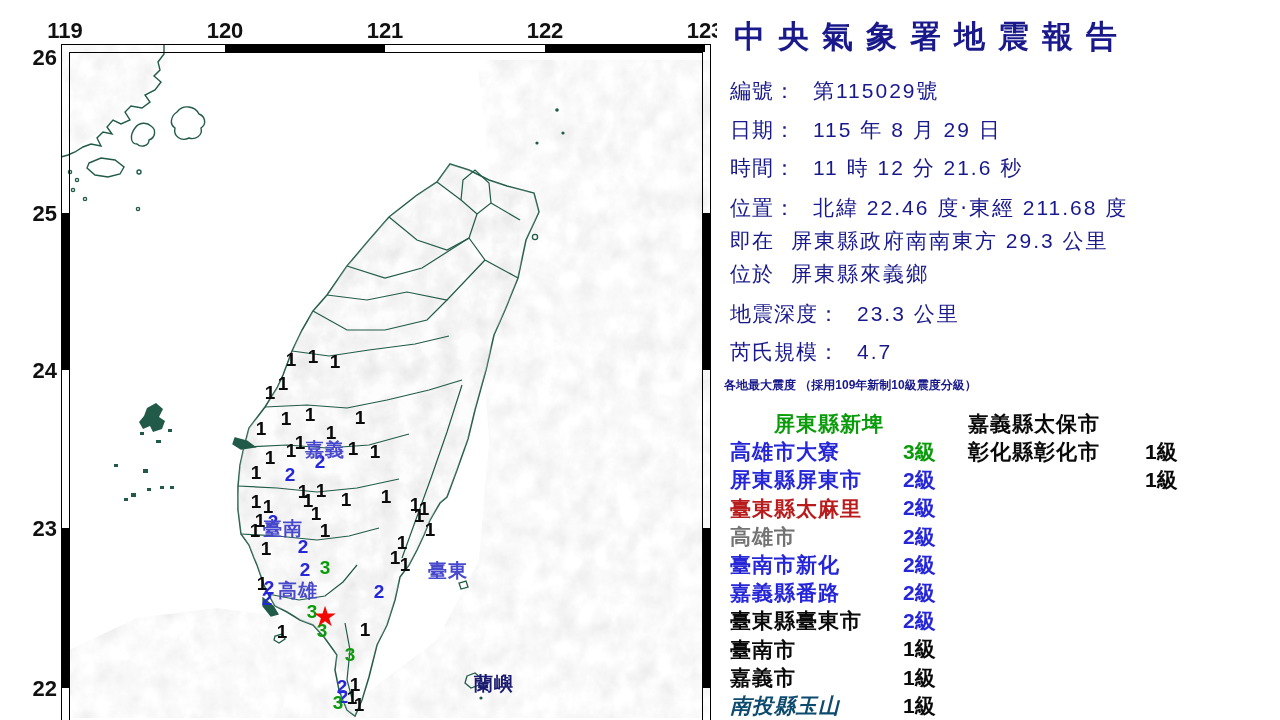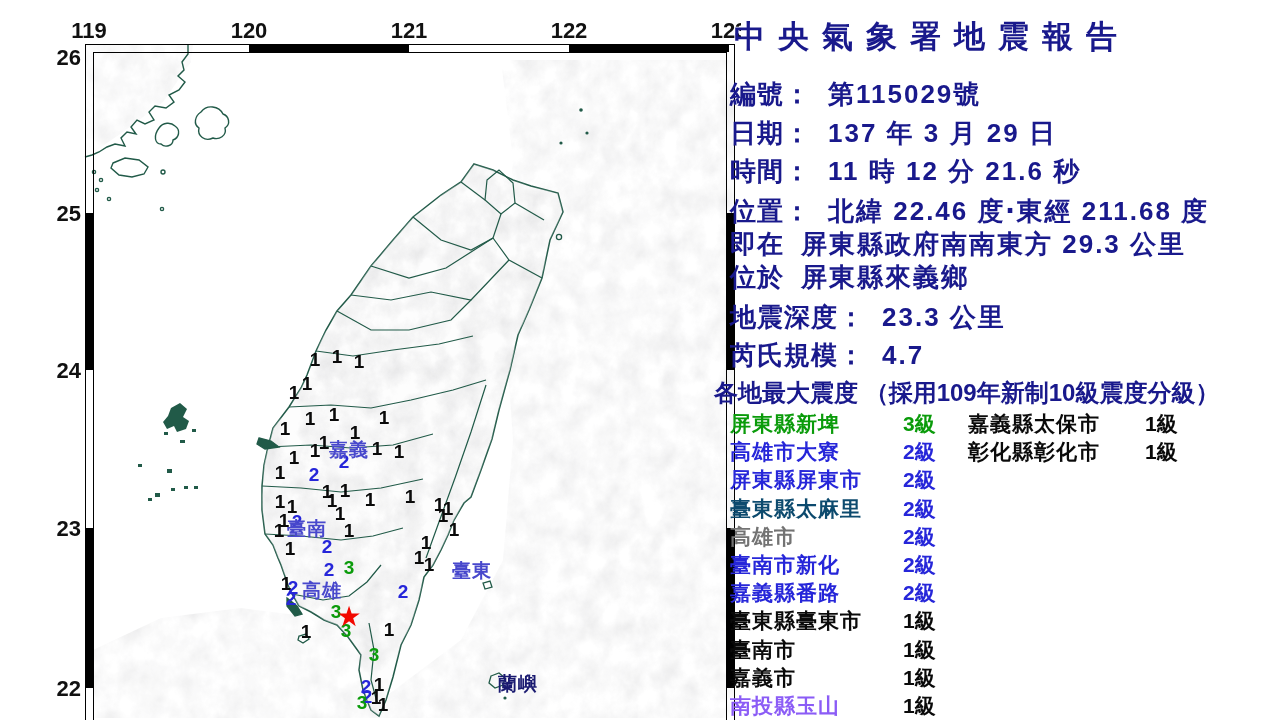--- a/index.html
+++ b/index.html
@@ -1,34 +1,34 @@
 <!DOCTYPE html>
 <html><head>
 <meta charset="utf-8">
 <style>
   html,body{margin:0;padding:0;}
   body{
     width:1280px;height:720px;position:relative;overflow:hidden;
     background:#ffffff;
     font-family:"Liberation Sans","DejaVu Sans",sans-serif;
   }
-  #map-wrap{position:absolute;left:0;top:0;width:700px;height:720px;padding-left:41px;}
+  #map-wrap{position:absolute;left:17px;top:0;width:700px;height:720px;}
   #mapsvg{display:block;}
   #panel{position:absolute;left:712px;top:0;width:568px;height:540px;}
   .title{
     position:absolute;left:22px;top:16px;
     font-size:31px;font-weight:bold;letter-spacing:13px;white-space:nowrap;
   }
-  .field{position:absolute;left:18px;white-space:nowrap;font-size:26px;font-weight:bold;letter-spacing:1px;}
+  .field{position:absolute;left:18px;white-space:nowrap;font-size:21px;font-weight:normal;letter-spacing:1px;}
   .field .lbl{margin-right:17px;}
   .field .val{letter-spacing:2px;}
-  .hdr{position:absolute;left:2px;white-space:nowrap;font-size:24px;font-weight:bold;}
+  .hdr{position:absolute;left:12px;white-space:nowrap;font-size:12px;font-weight:bold;}
   .irow{position:absolute;height:24px;font-size:21px;font-weight:bold;white-space:nowrap;}
   .irow .place{position:absolute;left:0;letter-spacing:1px;}
-  .irow .lvl{position:absolute;}
+  .irow .lvl{position:absolute;margin-top:28px;}
   .colL .lvl{left:173px;}
   .colR .lvl{left:177px;}
 </style>
 </head>
 <body>
 
 <div id="map-wrap">
 <svg id="mapsvg" width="700" height="720" viewBox="0 0 700 720" xmlns="http://www.w3.org/2000/svg">
   <defs>
     <filter id="hs" x="-2%" y="-2%" width="104%" height="104%">
@@ -216,44 +216,44 @@
   <g id="star-layer">
         <text x="308" y="626" fill="#f20800" font-size="28" font-weight="bold" text-anchor="middle">★</text>
       </g>
 </svg>
 </div>
 
 <div id="panel">
   <div class="title" style="color: rgb(25, 25, 140);">中央氣象署地震報告</div>
   <div id="fields">
       <div class="field" style="top: 77px; color: rgb(25, 25, 140);"><span class="lbl">編號：</span><span class="val">第115029號</span></div>
-      <div class="field" style="top: 116px; color: rgb(25, 25, 140);"><span class="lbl">日期：</span><span class="val">137 年 3 月 29 日</span></div>
+      <div class="field" style="top: 116px; color: rgb(25, 25, 140);"><span class="lbl">日期：</span><span class="val">115 年 8 月 29 日</span></div>
       <div class="field" style="top: 154px; color: rgb(25, 25, 140);"><span class="lbl">時間：</span><span class="val">11 時 12 分 21.6 秒</span></div>
       <div class="field" style="top: 194px; color: rgb(25, 25, 140);"><span class="lbl">位置：</span><span class="val">北緯 22.46 度‧東經 211.68 度</span></div>
       <div class="field" style="top: 227px; color: rgb(25, 25, 140);"><span class="lbl">即在</span><span class="val">屏東縣政府南南東方 29.3 公里</span></div>
       <div class="field" style="top: 260px; color: rgb(25, 25, 140);"><span class="lbl">位於</span><span class="val">屏東縣來義鄉</span></div>
       <div class="field" style="top: 300px; color: rgb(25, 25, 140);"><span class="lbl">地震深度：</span><span class="val">23.3 公里</span></div>
       <div class="field" style="top: 338px; color: rgb(25, 25, 140);"><span class="lbl">芮氏規模：</span><span class="val">4.7</span></div>
     </div>
   <div class="hdr" id="int-hdr" style="top: 377px; color: rgb(25, 25, 140);">各地最大震度 （採用109年新制10級震度分級）</div>
   <div id="col-left">
       <div class="irow colL" style="left: 18px; top: 410px;">
-        <span class="place" style="color: rgb(10, 155, 10);">屏東縣新埤</span>
+        <span class="place" style="color: rgb(10, 155, 10); margin-left: 44px;">屏東縣新埤</span>
         <span class="lvl" style="color: rgb(10, 155, 10);">3級</span>
       </div>
       <div class="irow colL" style="left: 18px; top: 438.2px;">
         <span class="place" style="color: rgb(38, 38, 217);">高雄市大寮</span>
         <span class="lvl" style="color: rgb(38, 38, 217);">2級</span>
       </div>
       <div class="irow colL" style="left: 18px; top: 466.4px;">
         <span class="place" style="color: rgb(38, 38, 217);">屏東縣屏東市</span>
         <span class="lvl" style="color: rgb(38, 38, 217);">2級</span>
       </div>
       <div class="irow colL" style="left: 18px; top: 494.6px;">
-        <span class="place" style="color: #0c4a6e; text-align: right;">臺東縣太麻里</span>
+        <span class="place" style="color: #b91c1c; text-align: right;">臺東縣太麻里</span>
         <span class="lvl" style="color: rgb(38, 38, 217);">2級</span>
       </div>
       <div class="irow colL" style="left: 18px; top: 522.8px;">
         <span class="place" style="color: #737373;">高雄市</span>
         <span class="lvl" style="color: rgb(38, 38, 217);">2級</span>
       </div>
       <div class="irow colL" style="left: 18px; top: 551px;">
         <span class="place" style="color: rgb(38, 38, 217); text-align: right;">臺南市新化</span>
         <span class="lvl" style="color: rgb(38, 38, 217);">2級</span>
       </div>
@@ -267,21 +267,21 @@
       </div>
       <div class="irow colL" style="left: 18px; top: 635.6px;">
         <span class="place" style="color: rgb(10, 10, 10);">臺南市</span>
         <span class="lvl" style="color: rgb(10, 10, 10);">1級</span>
       </div>
       <div class="irow colL" style="left: 18px; top: 663.8px;">
         <span class="place" style="color: rgb(10, 10, 10);">嘉義市</span>
         <span class="lvl" style="color: rgb(10, 10, 10);">1級</span>
       </div>
       <div class="irow colL" style="left: 18px; top: 692px;">
-        <span class="place" style="color: #8b5cf6;">南投縣玉山</span>
+        <span class="place" style="color: #0c4a6e; font-style: italic;">南投縣玉山</span>
         <span class="lvl" style="color: rgb(10, 10, 10);">1級</span>
       </div>
     </div>
   <div id="col-right">
       <div class="irow colR" style="left: 256px; top: 410px;">
         <span class="place" style="color: rgb(10, 10, 10);">嘉義縣太保市</span>
         <span class="lvl" style="color: rgb(10, 10, 10);">1級</span>
       </div>
       <div class="irow colR" style="left: 256px; top: 438.2px;">
         <span class="place" style="color: rgb(10, 10, 10);">彰化縣彰化市</span>

